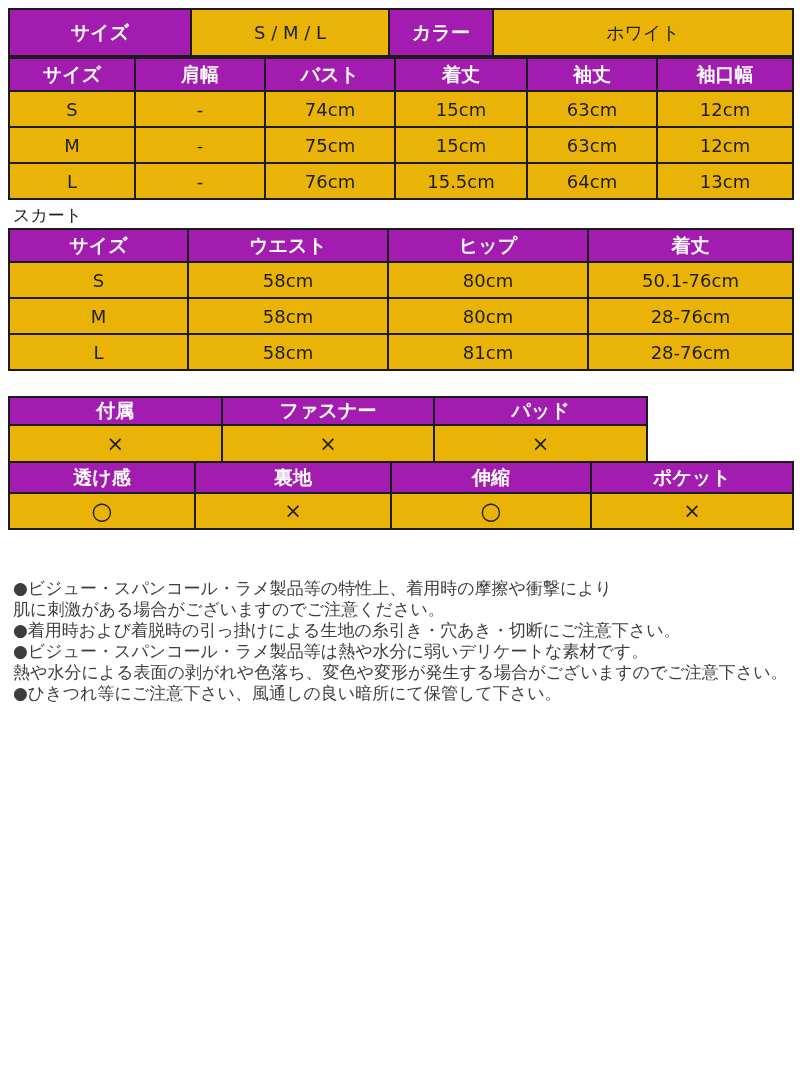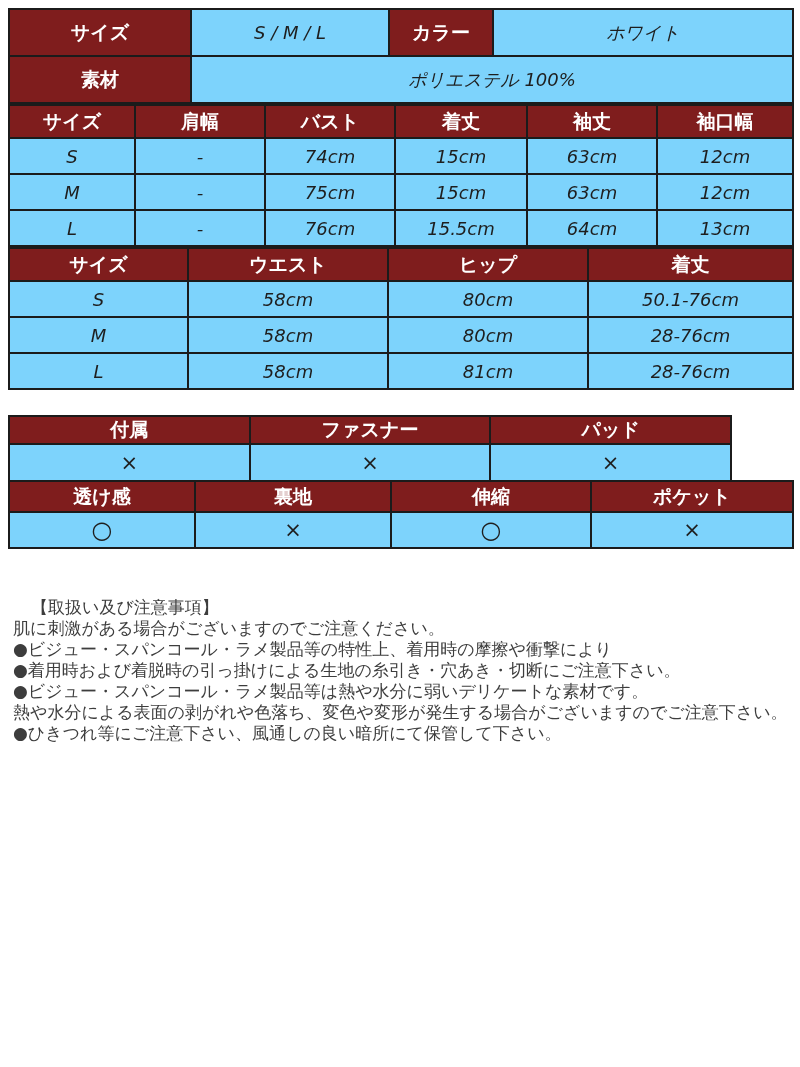--- a/index.html
+++ b/index.html
@@ -4,28 +4,28 @@
 <style>
   * { margin:0; padding:0; box-sizing:border-box; }
   html,body { background:#fff; }
   body {
     width:800px; height:1067px;
     font-family:"DejaVu Sans","Liberation Sans",sans-serif;
     color:#1e1e1e;
   }
   .page { width:800px; height:1067px; padding:8px; overflow:hidden; background:#fff; }
 
-  table { border-collapse:collapse; width:724px; table-layout:fixed; }
+  table { border-collapse:collapse; width:640px; table-layout:fixed; }
   th, td {
     border:2px solid #1b1b1b;
     text-align:center; vertical-align:middle;
     overflow:hidden; white-space:nowrap;
   }
-  th { background:#7f1d1d; color:#ffffff; font-size:19px; font-weight:bold; }
-  td { font-size:18px; color:#1e1e1e; background:#7dd3fc;font-style:italic; }
+  th { background:#a21caf; color:#ffffff; font-size:19px; font-weight:bold; }
+  td { font-size:18px; color:#1e1e1e; background:#eab308; }
 
   .spec th, .spec td { height:47px; }
 
   .section-label { font-size:17px; color:#222; margin:5px 0 2px 5px; line-height:21px; }
 
   .size-table th { height:33px; }
   .size-table td { height:36px; }
 
   .feat-a { margin-top:25px; }
   .feat-b { margin-top:-2px; }
@@ -50,24 +50,20 @@
         <col style="width:198px">
         <col style="width:104px">
         <col style="width:300px">
       </colgroup>
     <tbody>
         <tr>
       <th>サイズ</th>
       <td>S / M / L</td>
       <th>カラー</th>
       <td>ホワイト</td>
-    </tr>
-    <tr>
-      <th>素材</th>
-      <td colspan="3">ポリエステル 100%</td>
     </tr>
   </tbody>
     </table>
 
   <table class="size-table">
     <colgroup>
         <col style="width:126px">
         <col style="width:130px">
         <col style="width:130px">
         <col style="width:132px">
@@ -103,20 +99,21 @@
       <td>L</td>
       <td>-</td>
       <td>76cm</td>
       <td>15.5cm</td>
       <td>64cm</td>
       <td>13cm</td>
     </tr>
   </tbody>
     </table>
 
+  <div class="section-label">スカート</div>
   <table class="size-table">
     <colgroup>
         <col style="width:179px">
         <col style="width:200px">
         <col style="width:200px">
         <col style="width:205px">
       </colgroup>
     <tbody>
         <tr>
       <th>サイズ</th>
@@ -177,22 +174,21 @@
     <tr>
       <td class="mark mark-big">○</td>
       <td class="mark">×</td>
       <td class="mark mark-big">○</td>
       <td class="mark">×</td>
     </tr>
   </tbody>
     </table>
 
   <div class="notes">
-    <div class="notes-title">【取扱い及び注意事項】</div>
+    <div class="note-line">●ビジュー・スパンコール・ラメ製品等の特性上、着用時の摩擦や衝撃により</div>
     <div class="note-line">肌に刺激がある場合がございますのでご注意ください。</div>
-    <div class="note-line">●ビジュー・スパンコール・ラメ製品等の特性上、着用時の摩擦や衝撃により</div>
     <div class="note-line">●着用時および着脱時の引っ掛けによる生地の糸引き・穴あき・切断にご注意下さい。</div>
     <div class="note-line">●ビジュー・スパンコール・ラメ製品等は熱や水分に弱いデリケートな素材です。</div>
     <div class="note-line">熱や水分による表面の剥がれや色落ち、変色や変形が発生する場合がございますのでご注意下さい。</div>
     <div class="note-line">●ひきつれ等にご注意下さい、風通しの良い暗所にて保管して下さい。</div>
   </div>
 
 </div>
 
 </body></html>

